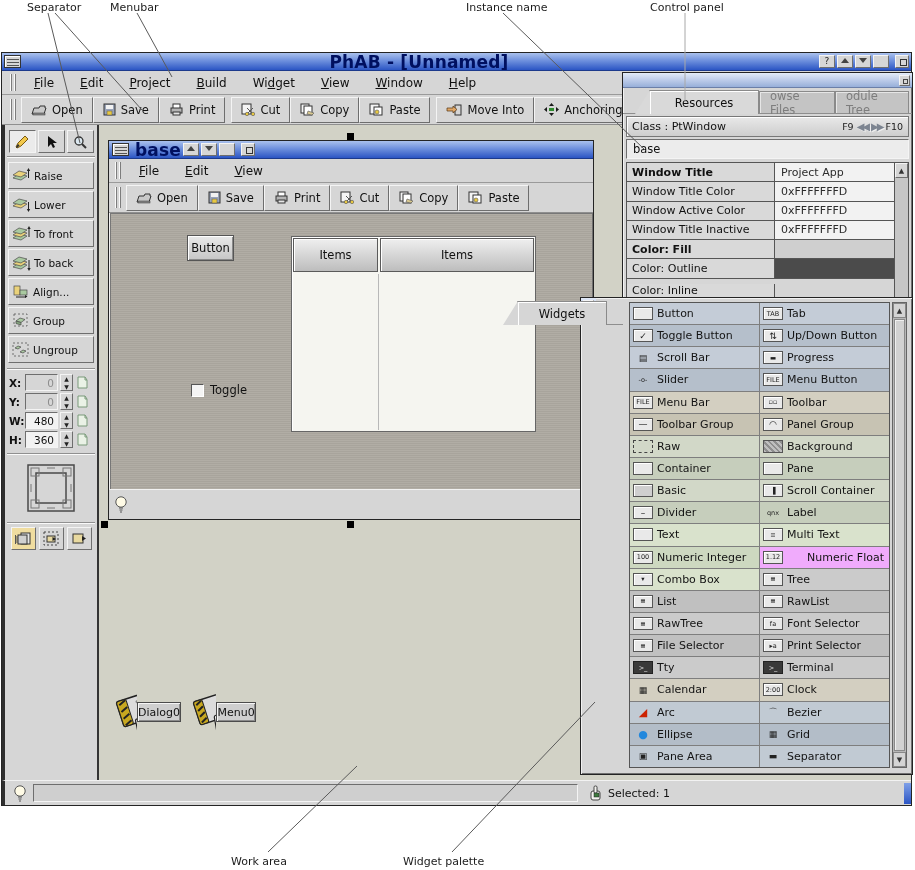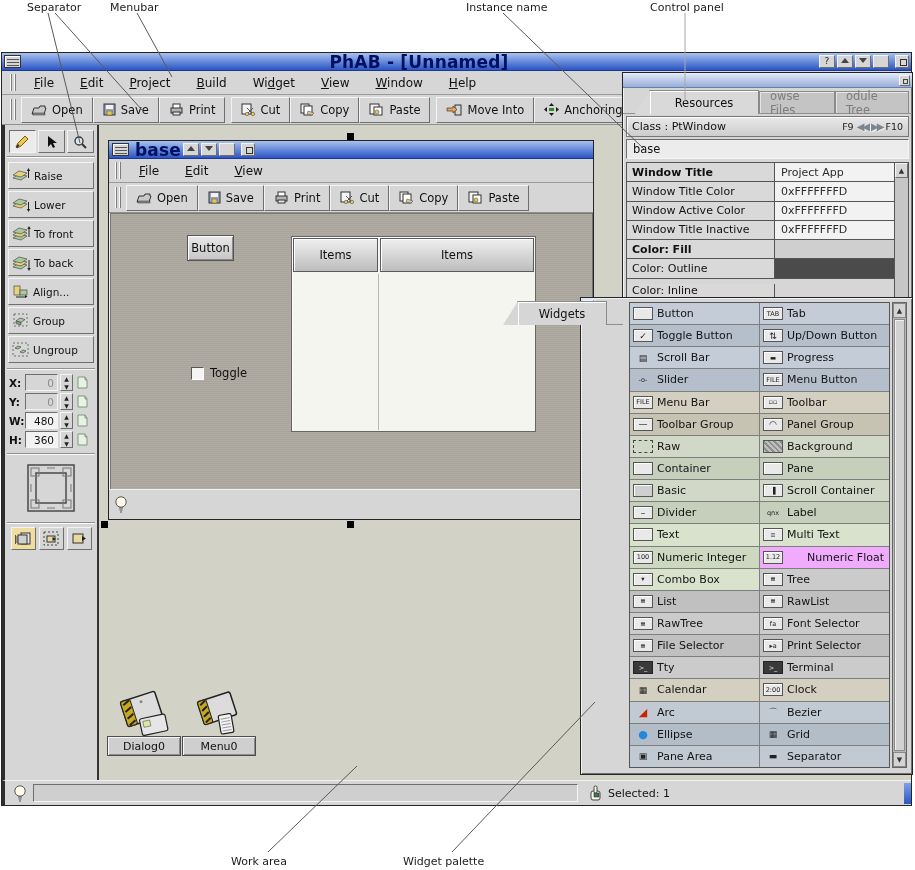--- a/index.html
+++ b/index.html
@@ -74,25 +74,25 @@
   .dw-status{flex:0 0 30px;display:flex;align-items:center;background:#d6d6d6;padding:0 5px;border-top:1px solid #f2f2f2;}
   .dw-status .msg-field{flex:1;height:20px;display:flex;align-items:center;padding:0 6px;margin-left:5px;font-size:11px;background:#d9d9d9;}
   .widget-button{position:absolute;left:76px;top:21px;width:47px;height:26px;display:flex;align-items:center;justify-content:center;font-size:11.5px;
     background:linear-gradient(180deg,#e9e9e9,#c6c6c6);border:1px solid #555;box-shadow:inset 1px 1px 0 #fff,inset -1px -1px 0 #8a8a8a;}
   .widget-list{position:absolute;left:180px;top:22px;width:245px;height:196px;background:#f5f5f0;border:1px solid #666;box-shadow:1px 1px 0 #fff inset;}
   .wl-headers{display:flex;height:36px;}
   .wl-h{flex:0 0 85px;margin:1px;display:flex;align-items:center;justify-content:center;font-size:11.5px;
     background:linear-gradient(180deg,#efefef,#bdbdbd);border:1px solid #5a5a5a;box-shadow:inset 1px 1px 0 #fff;}
   .wl-h.wide{flex:1;}
   .wl-divider{position:absolute;left:86px;top:37px;bottom:1px;width:1px;background:#b8b8b8;}
-  .widget-toggle{position:absolute;left:80px;top:152px;display:flex;align-items:center;gap:6px;font-size:11.5px;}
+  .widget-toggle{position:absolute;left:80px;top:169px;display:flex;align-items:center;gap:6px;font-size:11.5px;}
   .check-box{width:13px;height:13px;background:#f4f4f4;border-top:1px solid #555;border-left:1px solid #555;border-right:1px solid #fff;border-bottom:1px solid #fff;}
 
   
-  .module{position:absolute;width:74px;display:flex;flex-direction:column;align-items:center;}
+  .module{position:absolute;width:74px;display:flex;flex-direction:row;align-items:center;}
   .module .mlabel{width:100%;height:20px;display:flex;align-items:center;justify-content:center;font-size:11px;
     background:#cfcfcf;border:1px solid #4c4c4c;box-shadow:inset 1px 1px 0 #f6f6f6,inset -1px -1px 0 #8b8b8b;}
 
   
   #control-panel{left:622px;top:72px;width:291px;height:228px;z-index:5;display:flex;flex-direction:column;}
   .small-titlebar{height:15px;flex:0 0 15px;display:flex;align-items:center;justify-content:flex-end;padding:0 2px;
     background:linear-gradient(180deg,#e3ebf8 0%,#b9c9e8 55%,#97afd9 100%);border-bottom:1px solid #6b7fa8;}
   .small-tb-btn{width:11px;height:11px;position:relative;}
   .small-tb-btn::after{content:"";position:absolute;left:3px;top:3px;width:3px;height:3px;border:1px solid #444;}
   .tab-strip{height:26px;flex:0 0 26px;display:flex;align-items:flex-end;padding:0 4px;position:relative;border-bottom:1px solid #8e8e8e;}

